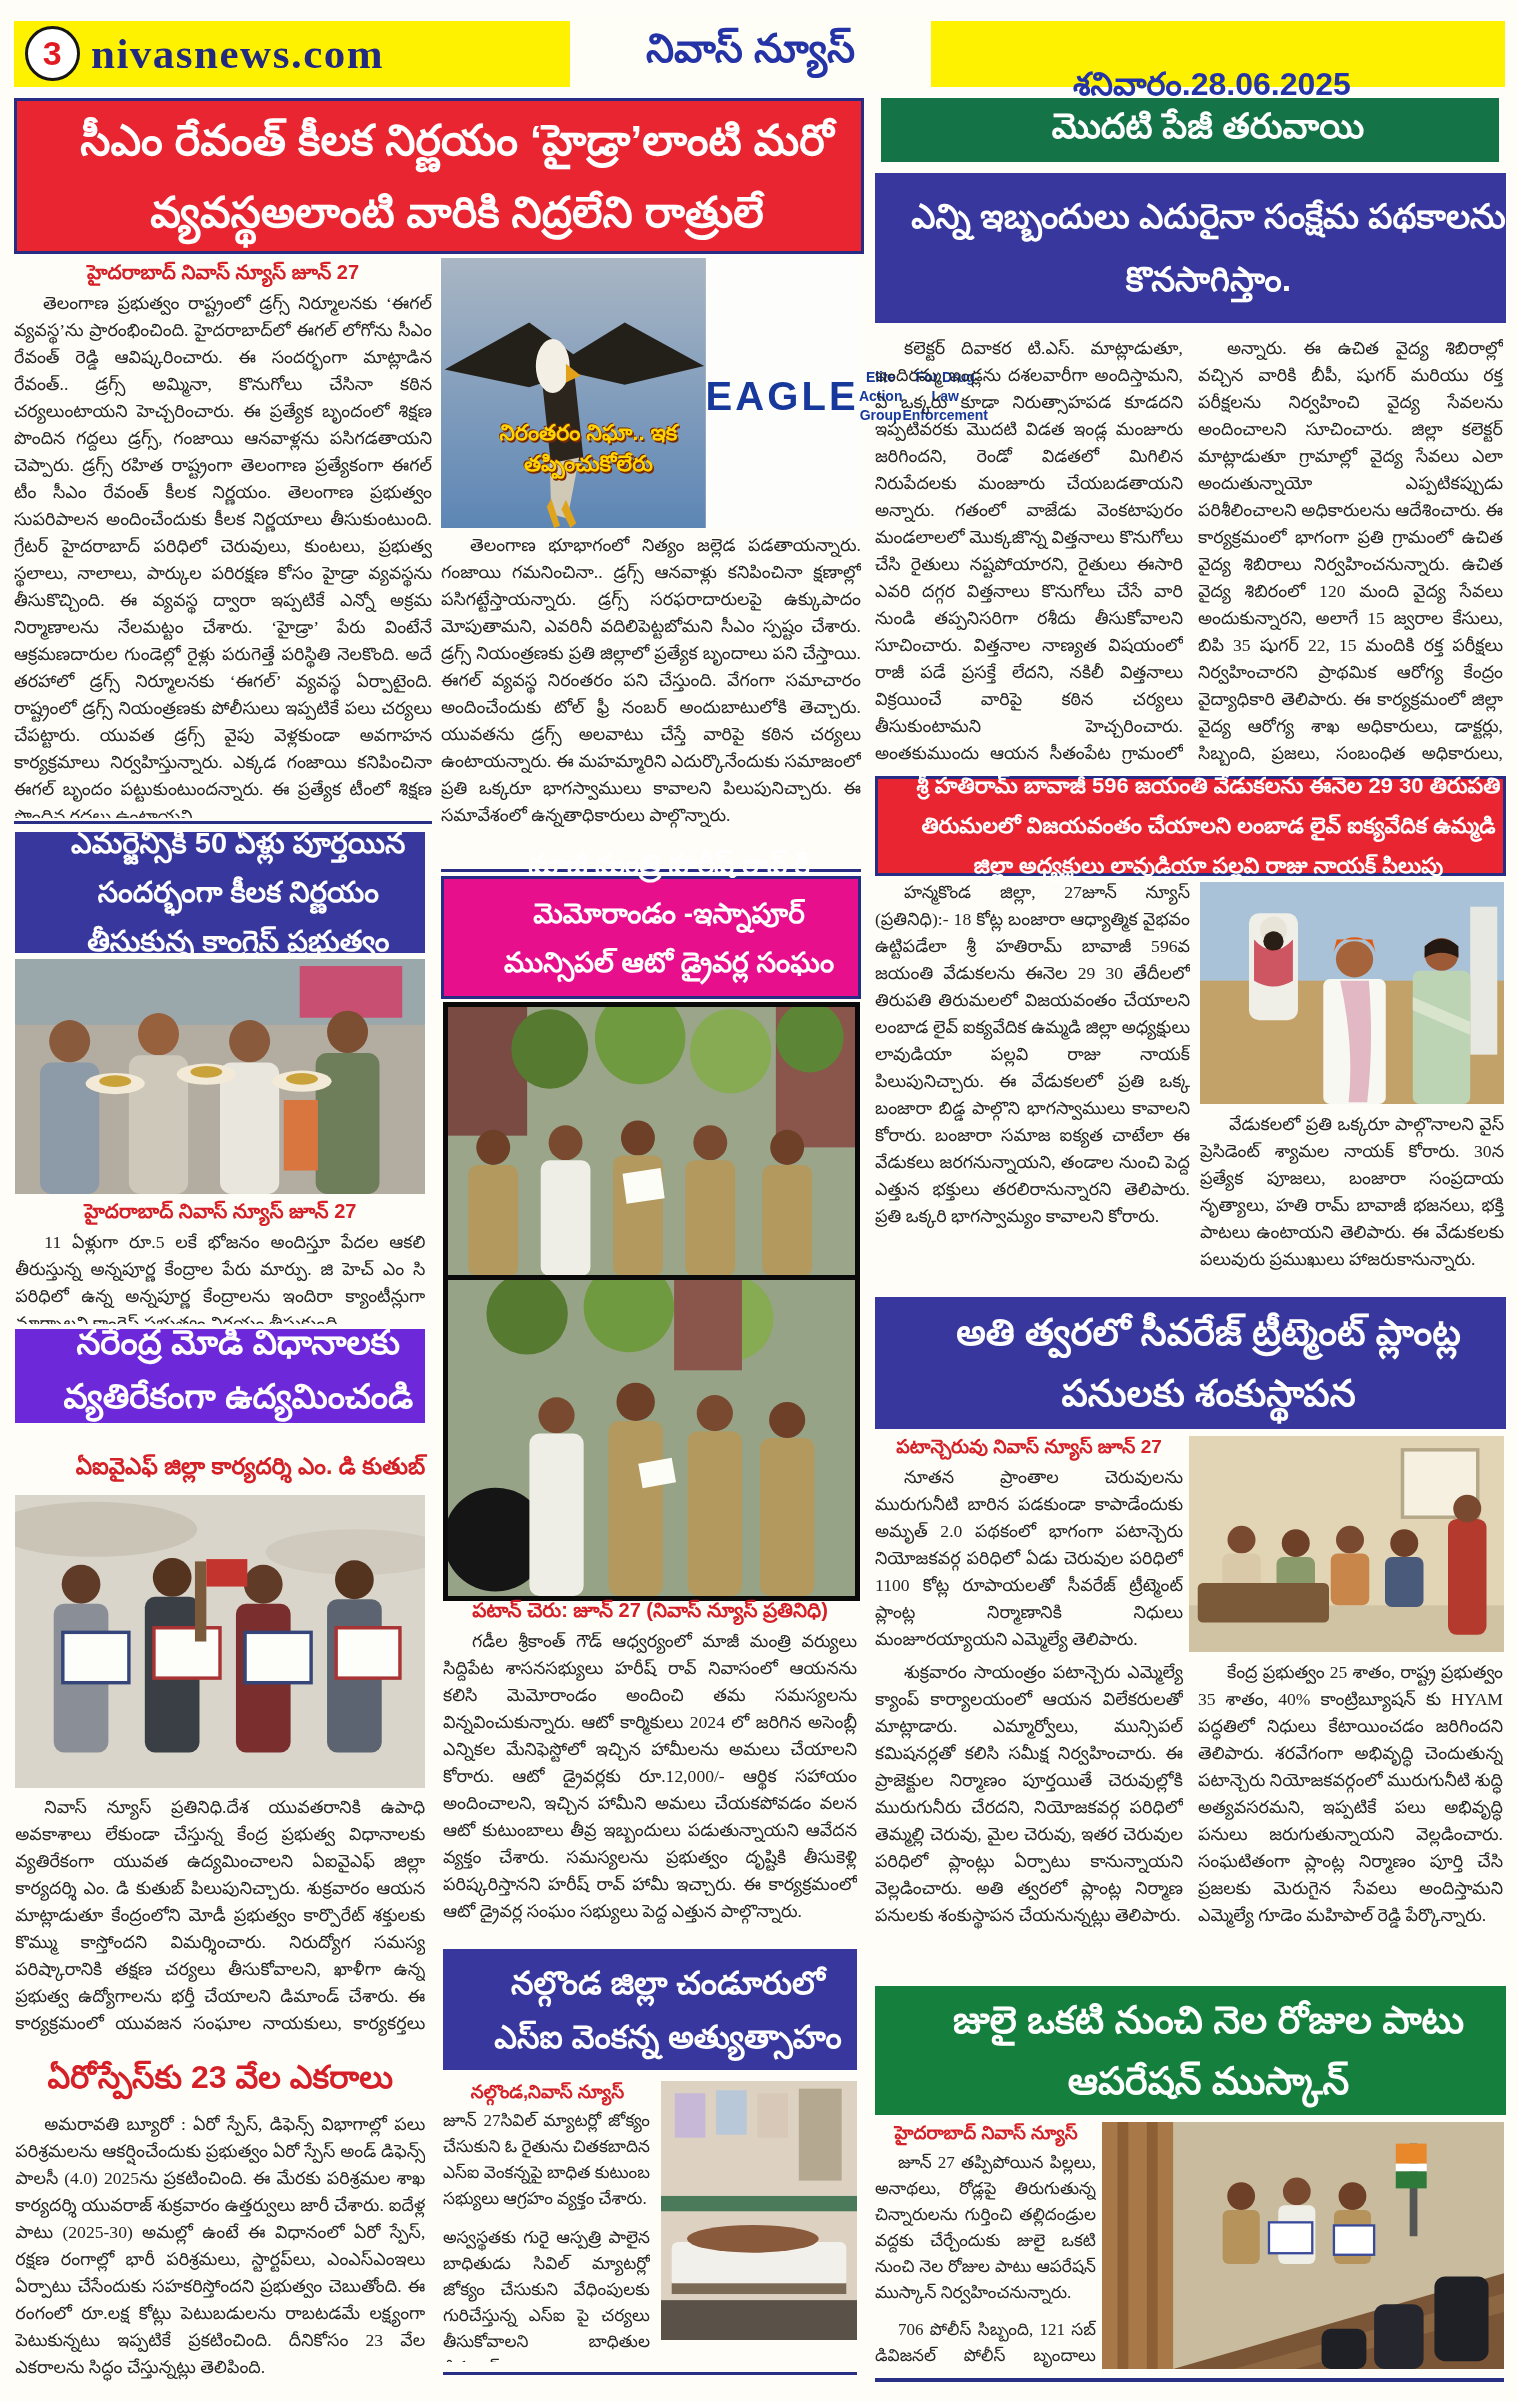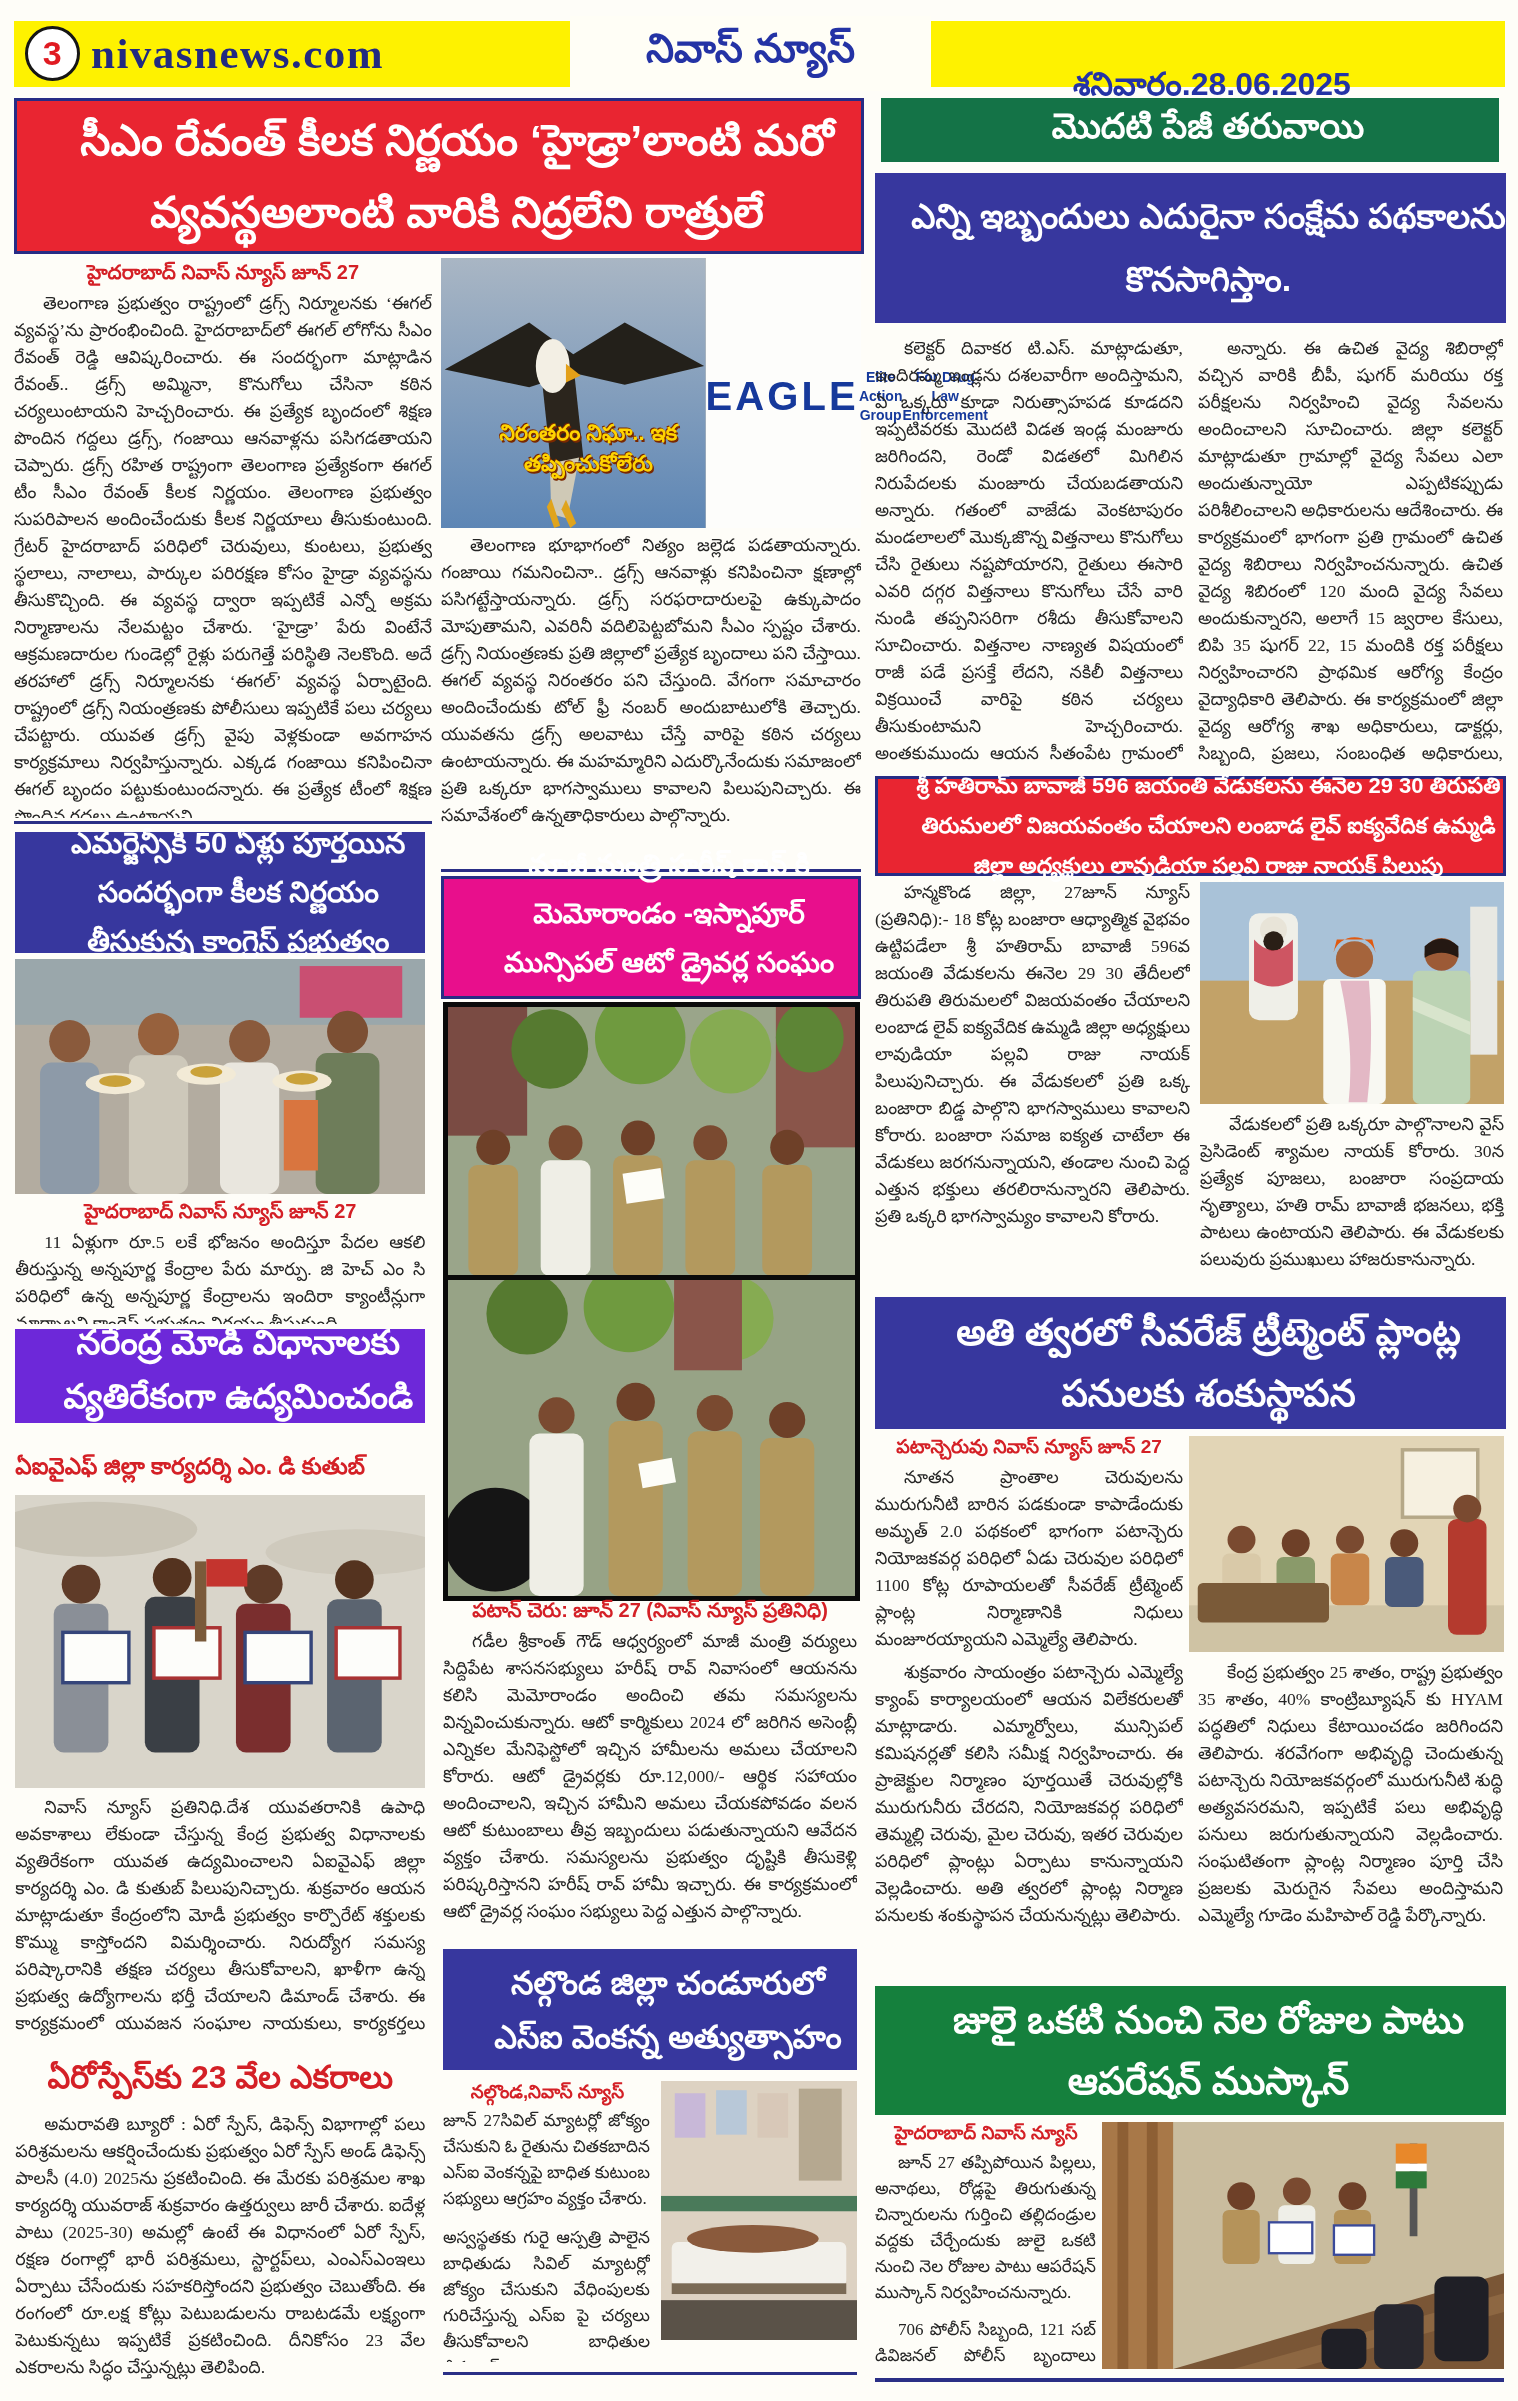--- a/index.html
+++ b/index.html
@@ -67,21 +67,21 @@
   #muskan-body{left:875px;top:2150px;width:221px;height:221px;}
   #muskan-photo{left:1102px;top:2122px;width:402px;height:247px;}
   #rule-right1{left:875px;top:2378px;width:629px;height:3.8px;}
   
   #emg-headline{left:15.3px;top:832px;width:410px;height:121px;background:#37379e;font-size:29px;line-height:49px;}
   #emg-photo{left:15.3px;top:959px;width:410px;height:235px;}
   #emg-dateline{left:15.3px;top:1200px;width:410px;}
   #emg-body{left:15.3px;top:1229px;width:410px;height:95px;}
   
   #modi-headline{left:15.3px;top:1329px;width:410px;height:94px;background:#6d28d9;font-size:34px;line-height:54px;align-items:flex-end;}
-  #modi-subhead{left:15.3px;top:1453px;width:410px;text-align:left;font-size:23px;font-weight:bold;color:#d42026;}
+  #modi-subhead{left:15.3px;top:1453px;width:410px;text-align:right;font-size:23px;font-weight:bold;color:#d42026;}
   #modi-photo{left:15.3px;top:1495px;width:410px;height:293px;}
   #modi-body{left:15.3px;top:1794px;width:410px;height:244px;}
   
   #aero-headline{left:15.3px;top:2059px;width:410px;text-align:center;font-size:32px;font-weight:bold;color:#d42026;}
   #aero-body{left:15.3px;top:2111px;width:410px;height:278px;}
   
   #memo-headline{left:441px;top:876px;width:414px;height:117px;background:#e80f8c;border:3.1px solid #272c85;
                  font-size:28px;line-height:49px;}
   #memo-photo1{left:443px;top:1002px;width:407px;height:269px;}
   #memo-photo2{left:443px;top:1275px;width:407px;height:316px;}

